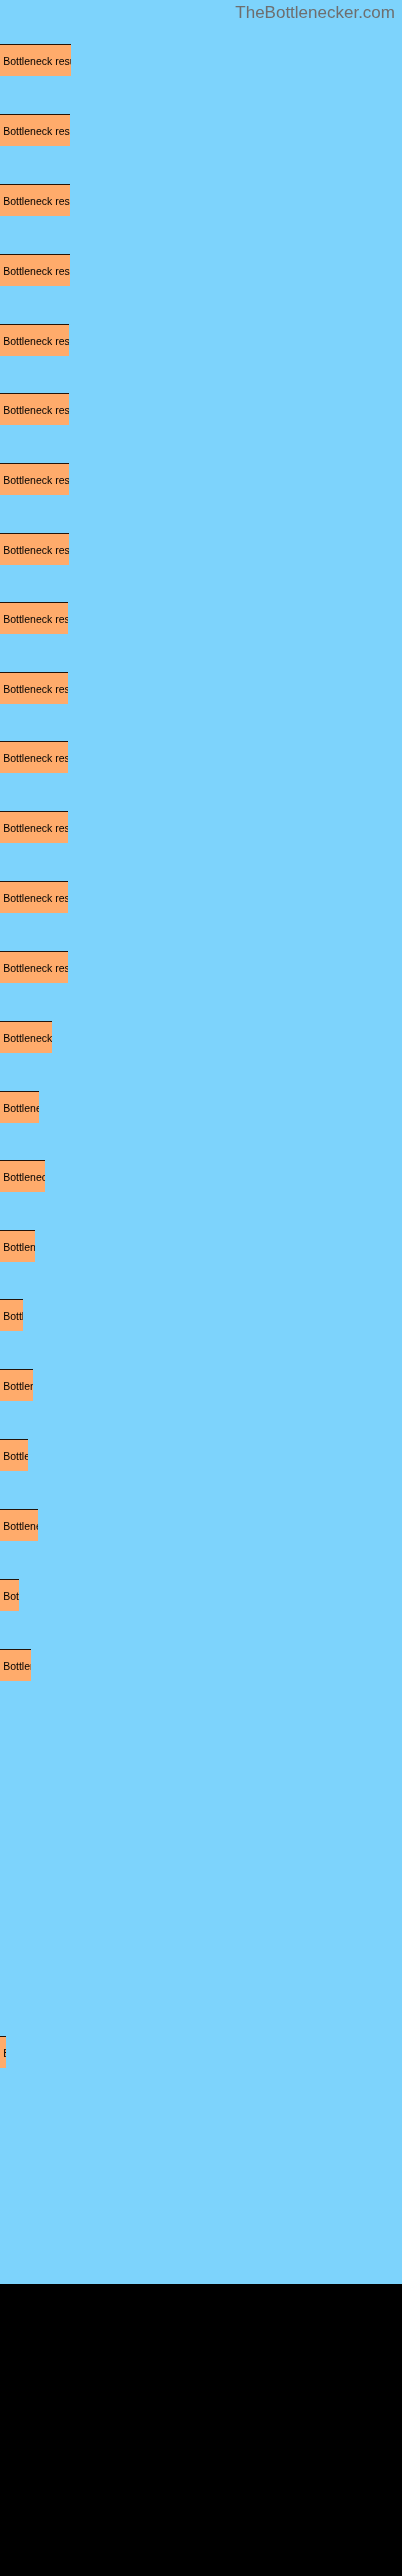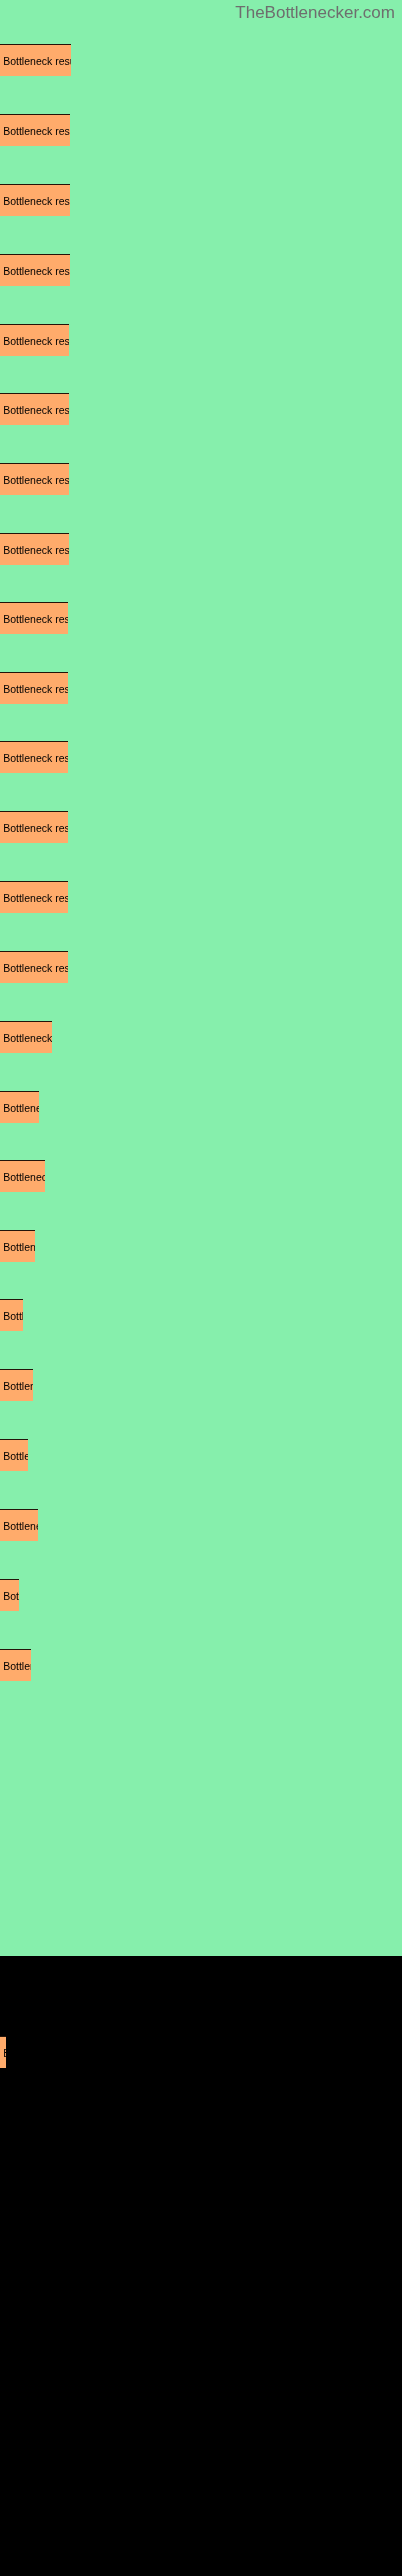--- a/index.html
+++ b/index.html
@@ -12,22 +12,22 @@
     height: 2576px;
     position: relative;
     overflow: hidden;
     font-family: "Liberation Sans", sans-serif;
   }
 
   .chart-root {
     position: absolute;
     left: 0; top: 0;
     width: 403px;
-    height: 1956px;
-    background: #86efac;
+    height: 2284px;
+    background: #7dd3fc;
   }
 
   .site-title {
     position: absolute;
     right: 8px;
     top: 1.6px;
     font-family: "Liberation Sans", sans-serif;
     font-size: 17px;
     line-height: 21px;
     color: #6e6e6e;

